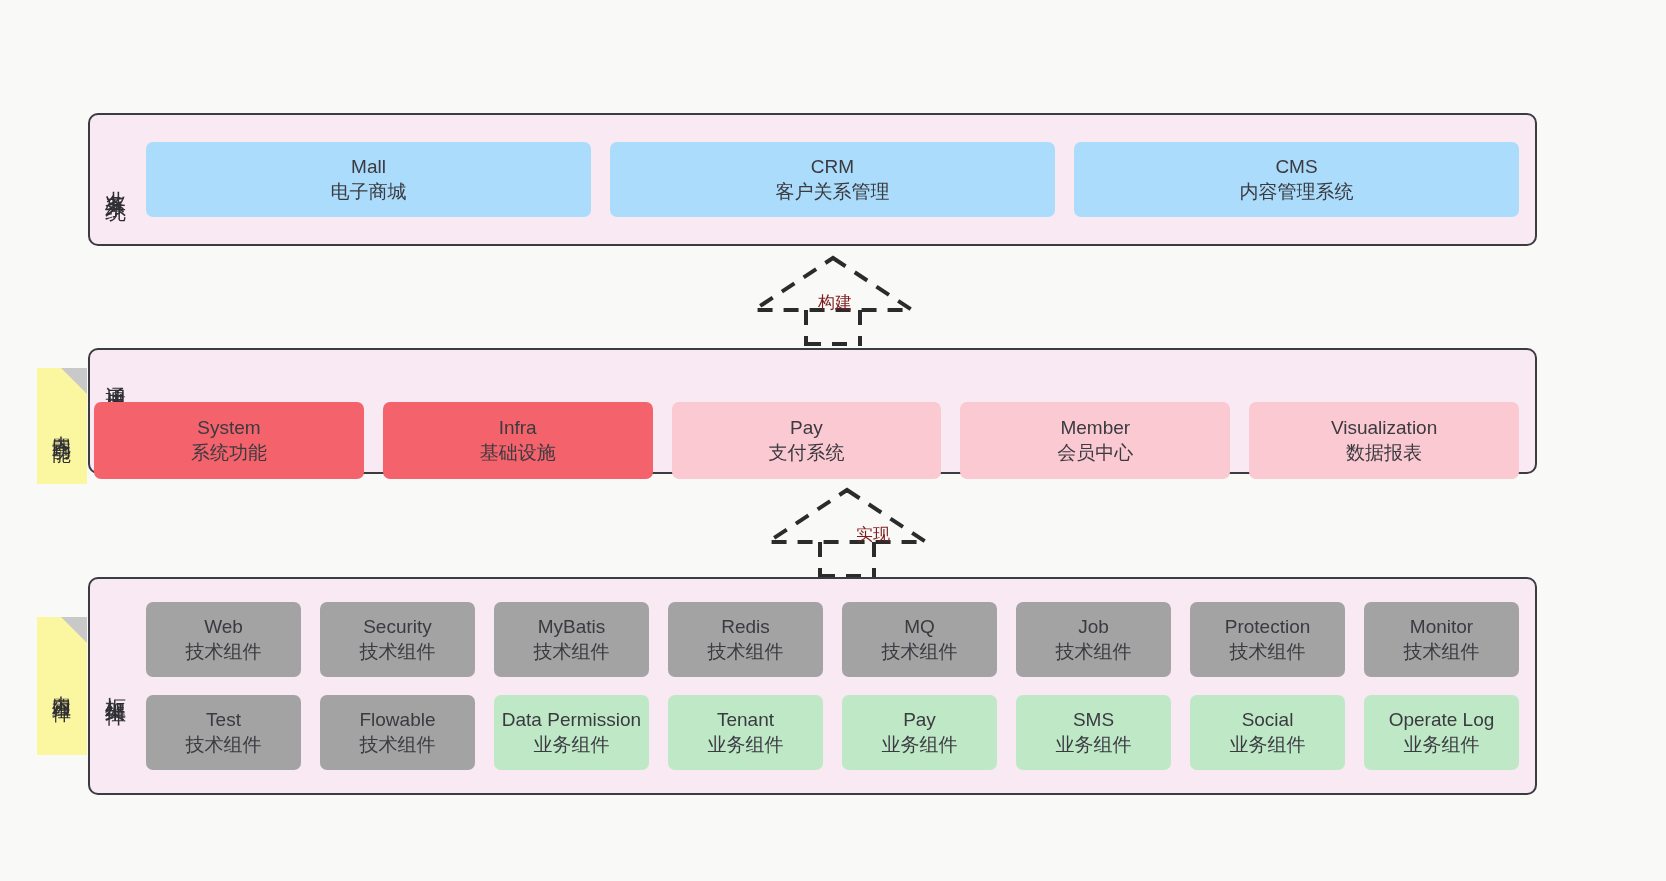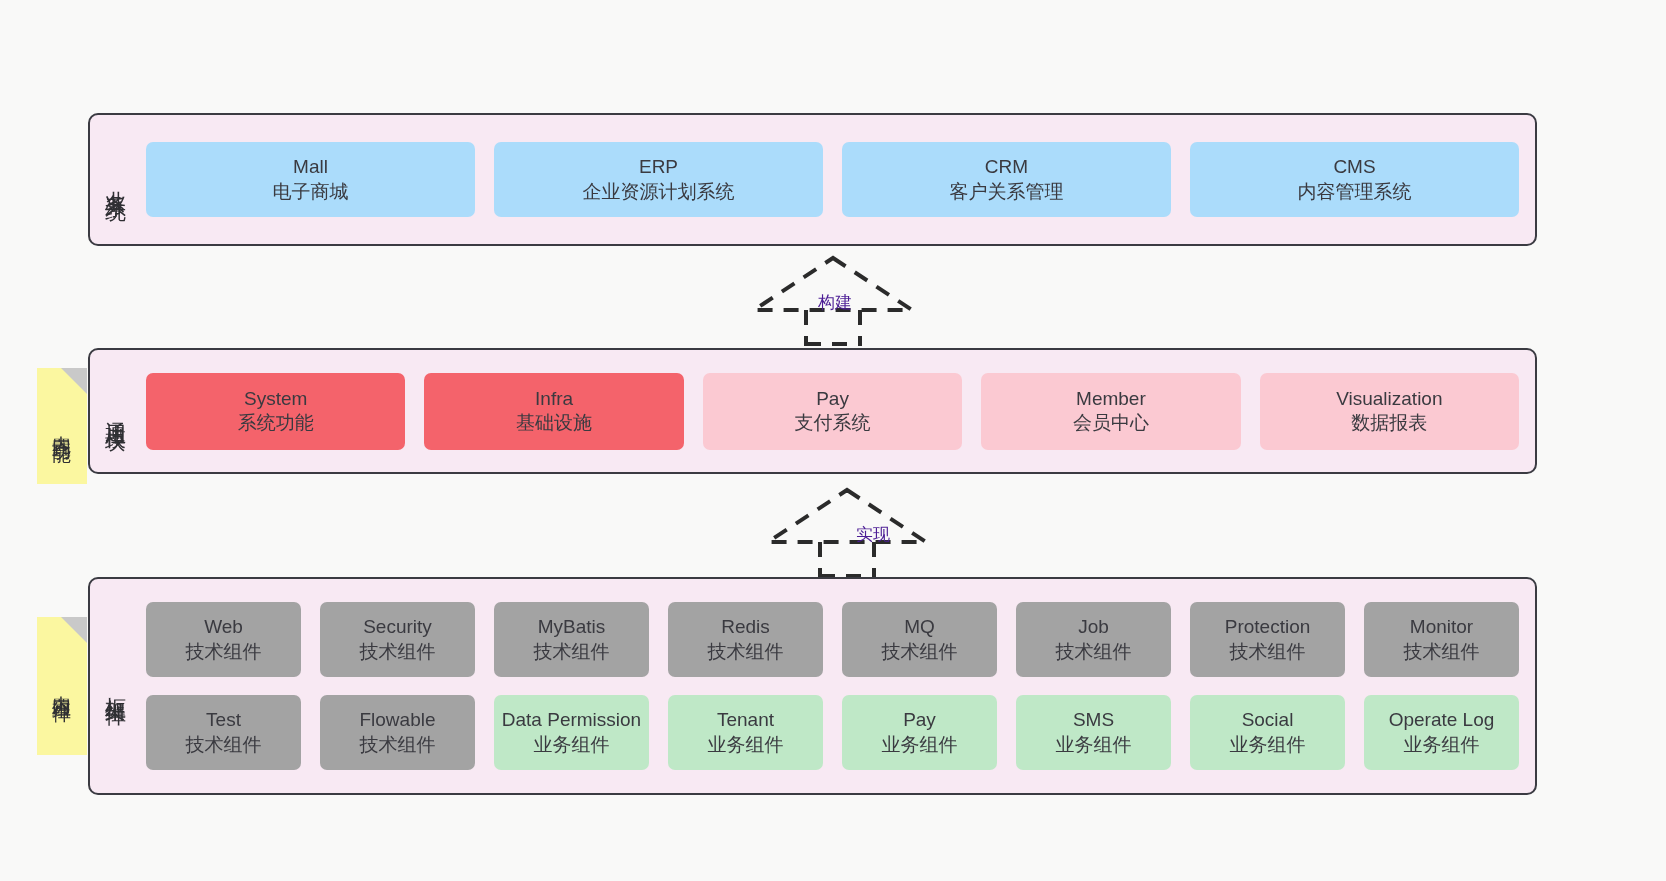--- a/index.html
+++ b/index.html
@@ -83,21 +83,21 @@
   .c-blue   { background: #abdcfb; }
   .c-red    { background: #f4636b; }
   .c-pink   { background: #fbc9d2; }
   .c-green  { background: #a3a3a3; }
   .c-lgreen { background: #bfe8c7; }
 
   
   #layer-business { left: 88px; top: 113px; width: 1449px; height: 133px; }
   #layer-business .card { height: 75px; }
 
-  #layer-common { left: 88px; top: 348px; width: 1449px; height: 126px; }
+  #layer-common { left: 88px; top: 348px; width: 1449px; height: 126px; flex-direction: column; }
   #layer-common .card { height: 77px; }
 
   #layer-framework { left: 88px; top: 577px; width: 1449px; height: 218px; }
   #layer-framework .card { height: 75px; }
 
   
   .sticky {
     position: absolute;
     background: #fbf7a0;
     display: flex;
@@ -125,21 +125,21 @@
   #sticky-framework { left: 37px; top: 617px; width: 50px; height: 138px; }
 
   
   .arrow {
     position: absolute;
     pointer-events: none;
   }
   .arrow-label {
     position: absolute;
     font-size: 17px;
-    color: #4c1d95;
+    color: #7f1d1d;
     background: transparent;
     white-space: nowrap;
     user-select: none;
   }
   #arrow-build { left: 748px; top: 254px; width: 170px; height: 92px; }
   #arrow-build-label { left: 818px; top: 291px; }
   #arrow-impl { left: 762px; top: 486px; width: 170px; height: 92px; }
   #arrow-impl-label { left: 832px; top: 523px; margin-left: 24px; }
 </style>
 </head>
@@ -151,24 +151,20 @@
     <div class="layer-title">业务系统</div>
     <div class="layer-body">
       <div class="card-row">
 
         <div class="card c-blue">
           <span class="ln">Mall</span>
           <span class="ln">电子商城</span>
         </div>
 
 
-        <div class="card c-blue">
-          <span class="ln">ERP</span>
-          <span class="ln">企业资源计划系统</span>
-        </div>
 
         <div class="card c-blue">
           <span class="ln">CRM</span>
           <span class="ln">客户关系管理</span>
         </div>
 
         <div class="card c-blue">
           <span class="ln">CMS</span>
           <span class="ln">内容管理系统</span>
         </div>

